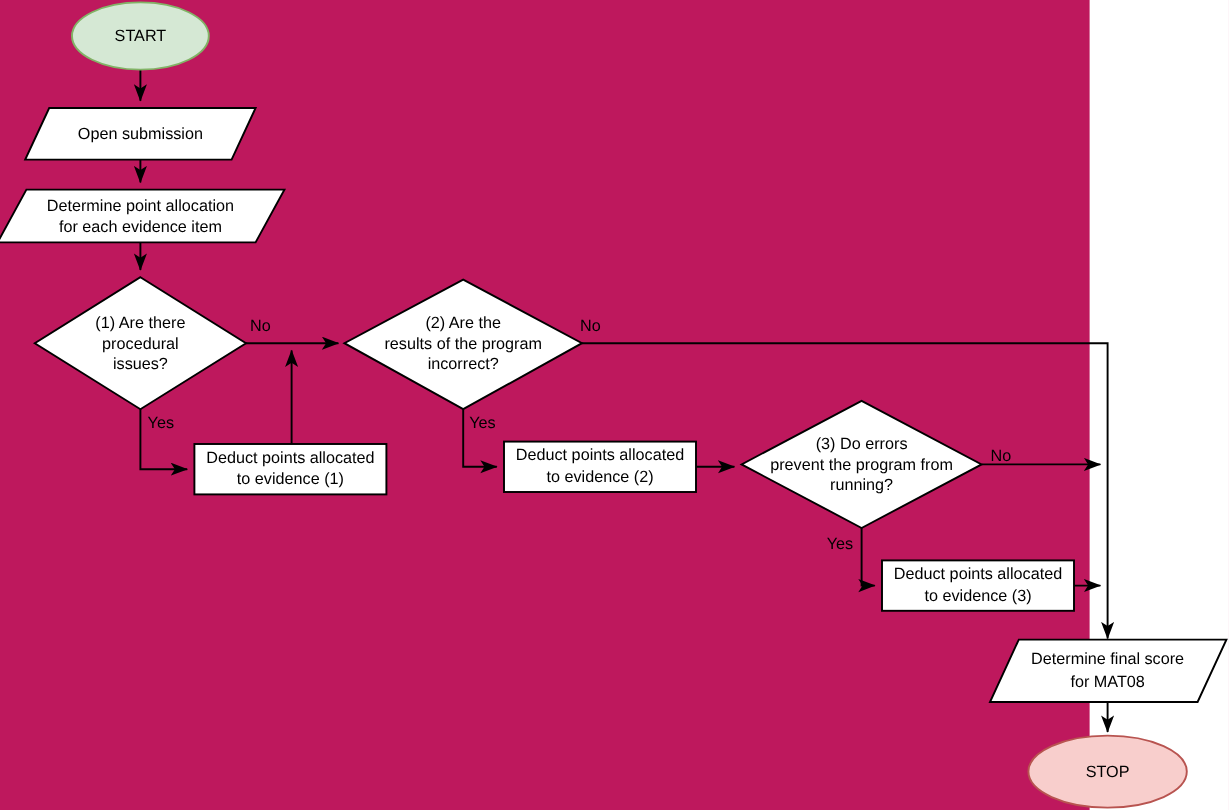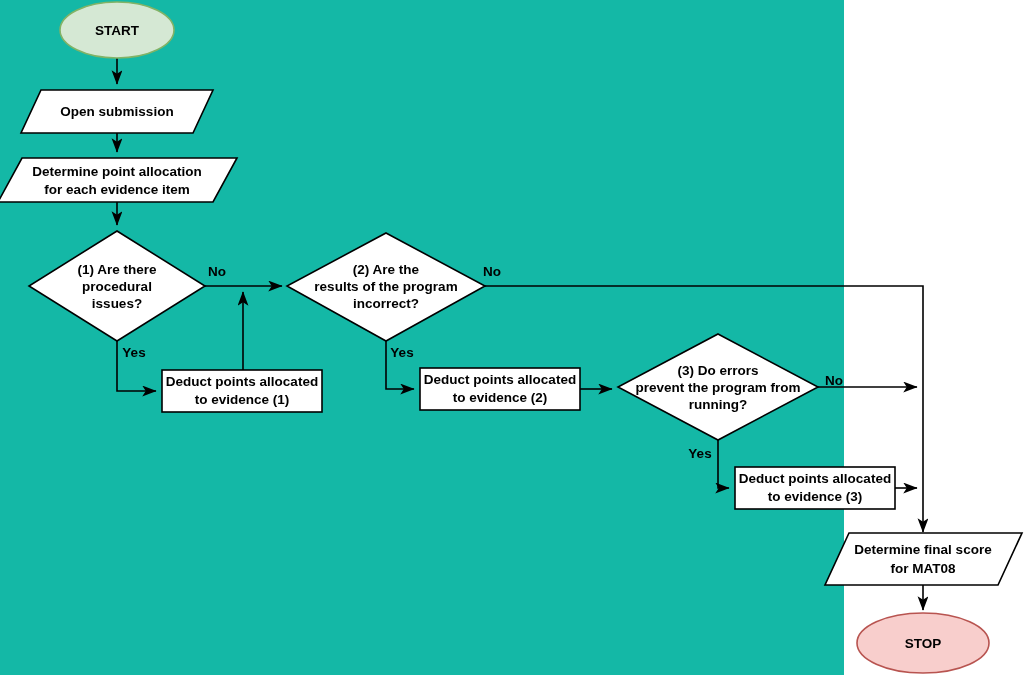--- a/index.html
+++ b/index.html
@@ -8,24 +8,23 @@
     background: #ffffff;
   }
   body {
     width: 1024px;
     height: 675px;
     font-family: "Liberation Sans", sans-serif;
     overflow: hidden;
   }
   #flowchart-canvas {
     position: relative;
-    width: 844px;
+    width: 908px;
     height: 675px;
-    background: #14b8a6;
-    font-weight: bold;
+    background: #be185d;
   }
   #flowchart-canvas svg {
     position: absolute;
     top: 0;
     left: 0;
     width: 1024px;
     height: 675px;
   }
   .node-text {
     font-family: "Liberation Sans", sans-serif;

